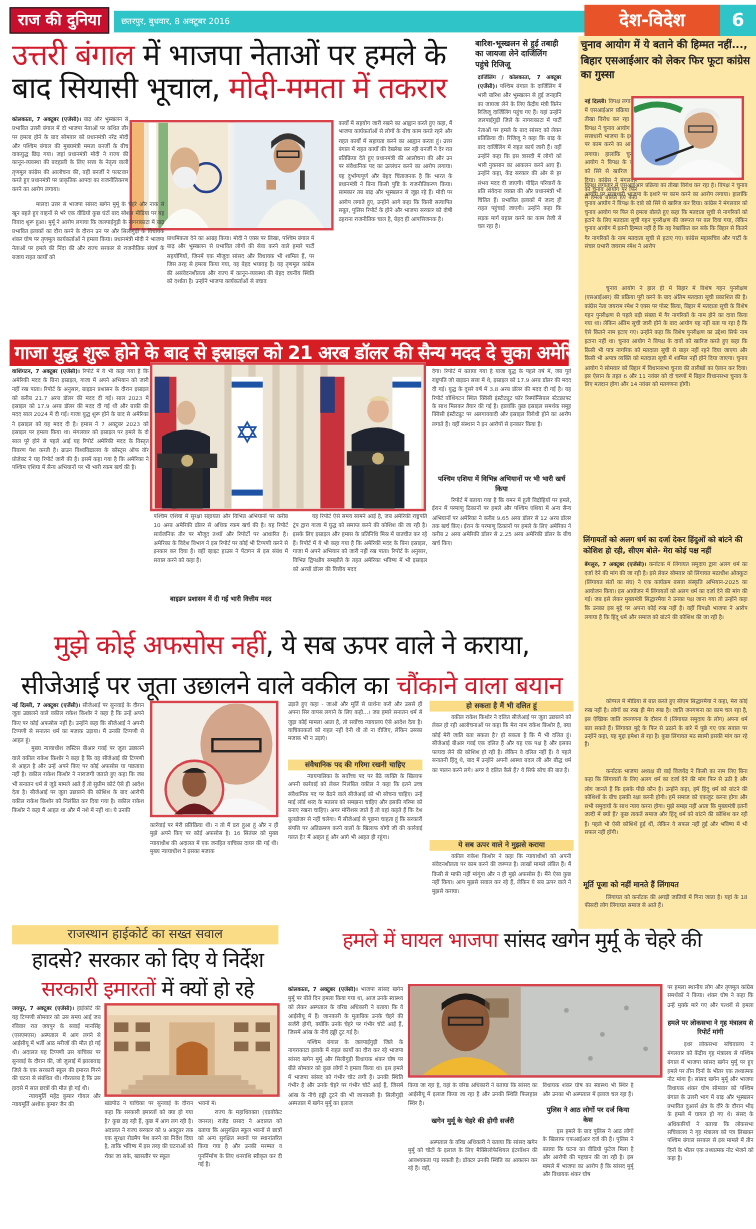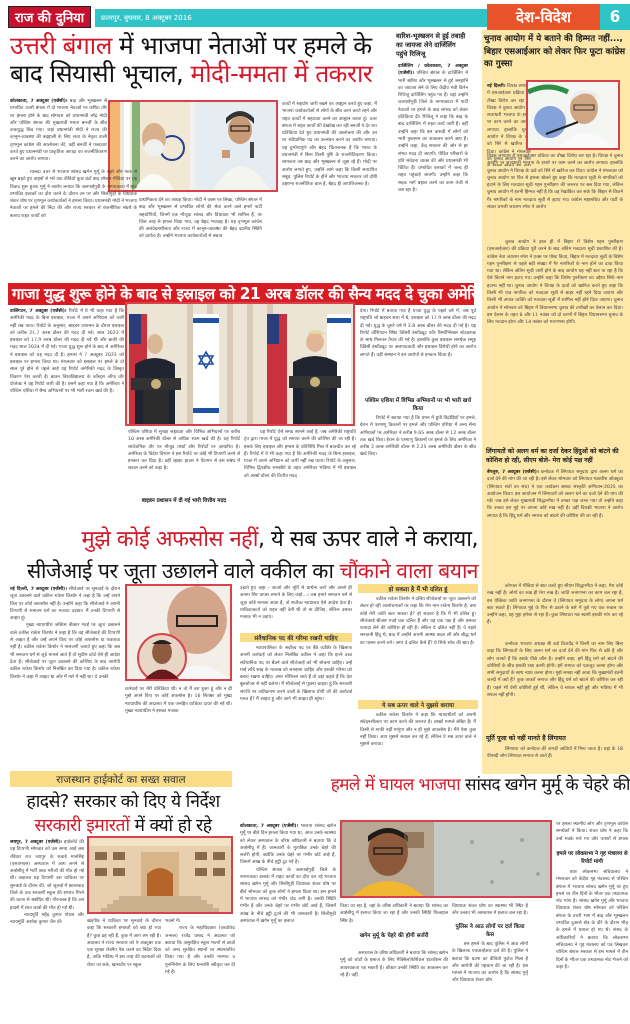--- a/index.html
+++ b/index.html
@@ -158,21 +158,21 @@
   <span>यह रिपोर्ट ऐसे समय सामने आई है, जब अमेरिकी राष्ट्रपति ट्रंप द्वारा गाजा में युद्ध को समाप्त करने की कोशिश की जा रही है। इसके लिए इस्राइल और हमास के प्रतिनिधि मिस्र में बातचीत कर रहे हैं। रिपोर्ट में ये भी कहा गया है कि अमेरिकी मदद के बिना इस्राइल, गाजा में अपने अभियान को जारी नहीं रख पाता। रिपोर्ट के अनुसार, विभिन्न द्विपक्षीय समझौते के तहत अमेरिका भविष्य में भी इस्राइल को अरबों डॉलर की वित्तीय मदद</span>
 </div>
 <div class="abs body-text" style="left:360px;top:307px;width:116px;height:90px;">
   <span>देगा। रिपोर्ट में बताया गया है याजा युद्ध के पहले वर्ष में, जब पूर्व राष्ट्रपति जो बाइडन सत्ता में थे, इस्राइल को 17.9 अरब डॉलर की मदद दी गई। युद्ध के दूसरे वर्ष में 3.8 अरब डॉलर की मदद दी गई है। यह रिपोर्ट वॉशिंगटन स्थित क्विंसी इंस्टीट्यूट फॉर रिस्पॉन्सिबल स्टेटक्राफ्ट के साथ मिलकर तैयार की गई है। हालांकि कुछ इस्राइल समर्थक समूह क्विंसी इंस्टीट्यूट पर अलगाववादी और इस्राइल विरोधी होने का आरोप लगाते हैं। वहीं संस्थान ने इन आरोपों से इनकार किया है।</span>
 </div>
 <div class="abs subhead" style="left:360px;top:397px;width:116px;font-size:5.6px;line-height:7.5px;">पश्चिम एशिया में विभिन्न अभियानों पर भी भारी खर्च किया</div>
 <div class="abs body-text" style="left:360px;top:414px;width:116px;height:100px;text-indent:16px;">
   <span>रिपोर्ट में बताया गया है कि यमन में हूती विद्रोहियों पर हमले, ईरान में परमाणु ठिकानों पर हमले और पश्चिम एशिया में अन्य सैन्य अभियानों पर अमेरिका ने करीब 9.65 अरब डॉलर से 12 अरब डॉलर तक खर्च किए। ईरान के परमाणु ठिकानों पर हमले के लिए अमेरिका ने करीब 2 अरब अमेरिकी डॉलर से 2.25 अरब अमेरिकी डॉलर के बीच खर्च किए।</span>
 </div>
 
-<div class="abs bighead" style="left:8px;top:523px;width:470px;text-align:right;font-size:22px;line-height:32px;">
+<div class="abs bighead" style="left:8px;top:523px;width:470px;text-align:center;font-size:22px;line-height:32px;">
   <div style="white-space:nowrap;"><span class="red">मुझे कोई अफसोस नहीं</span><span>, ये सब ऊपर वाले ने कराया,</span></div>
   <div style="white-space:nowrap;font-size:21px;"><span>सीजेआई पर जूता उछालने वाले वकील का </span><span class="red">चौंकाने वाला बयान</span></div>
 </div>
 
 <div class="abs body-text" style="left:10px;top:585px;width:110px;height:172px;">
   <b style="color:#222">नई दिल्ली, 7 अक्टूबर (एजेंसी)।</b> <span>सीजेआई पर सुनवाई के दौरान जूता उछालने वाले वकील राकेश किशोर ने कहा है कि उन्हें अपने किए पर कोई अफसोस नहीं है। उन्होंने कहा कि सीजेआई ने अपनी टिप्पणी से सनातन धर्म का मजाक उड़ाया। मैं उनकी टिप्पणी से आहत हूं।</span><br><span style="padding-left:16px">मुख्य न्यायाधीश जस्टिस बीआर गवई पर जूता उछालने वाले वकील राकेश किशोर ने कहा है कि वह सीजेआई की टिप्पणी से आहत है और उन्हें अपने किए पर कोई अफसोस या पछतावा नहीं है। वकील राकेश किशोर ने नाराजगी जताते हुए कहा कि जब भी सनातन धर्म से जुड़े मामले आते हैं तो सुप्रीम कोर्ट ऐसे ही आदेश देता है। सीजेआई पर जूता उछालने की कोशिश के बाद आरोपी वकील राकेश किशोर को निलंबित कर दिया गया है।</span> <span>वकील राकेश किशोर ने कहा मैं आहत था और मैं नशे में नहीं था। ये उनकी</span>
 </div>
 <div class="abs photo" style="left:125px;top:584px;width:107px;height:97px;background:#f1ece6;">
   <svg width="103" height="93" viewBox="0 0 103 93">
     <rect width="103" height="93" fill="#f3eee8"></rect>
@@ -237,21 +237,21 @@
   </svg>
 </div>
 <div class="abs body-text" style="left:87px;top:917px;width:74px;height:104px;">
   <span>खंडपीठ ने याचिका पर सुनवाई के दौरान कहा कि सरकारी इमारतों को क्या हो गया है? कुछ ढह रही हैं, कुछ में आग लग रही है। अदालत ने राज्य सरकार को 9 अक्टूबर तक एक सुरक्षा रोडमैप पेश करने का निर्देश दिया है, ताकि भविष्य में इस तरह की घटनाओं को रोका जा सके, खासतौर पर स्कूल</span>
 </div>
 <div class="abs body-text" style="left:165px;top:917px;width:70px;height:104px;">
   <span>भवनों में।</span><br><span style="padding-left:14px">राज्य के महाधिवक्ता (एडवोकेट जनरल) राजेंद्र प्रसाद ने अदालत को बताया कि असुरक्षित स्कूल भवनों से छात्रों को अन्य सुरक्षित स्थानों पर स्थानांतरित किया गया है और उनकी मरम्मत व पुनर्निर्माण के लिए धनराशि स्वीकृत कर दी गई है।</span>
 </div>
 
 <div class="abs bighead" style="left:240px;top:772px;width:390px;text-align:center;font-size:17px;line-height:25px;">
-  <div style="white-space:nowrap;text-align:right;"><span class="red">हमले में घायल भाजपा</span><span> सांसद खगेन मुर्मू के चेहरे की</span></div>
+  <div style="white-space:nowrap;"><span class="red">हमले में घायल भाजपा</span><span> सांसद खगेन मुर्मू के चेहरे की</span></div>
 </div>
 <div class="abs body-text" style="left:240px;top:822px;width:96px;height:200px;">
   <b style="color:#222">कोलकाता, 7 अक्टूबर (एजेंसी)।</b> <span>भाजपा सांसद खगेन मुर्मू पर बीते दिन हमला किया गया था, आज उनके स्वास्थ्य को लेकर अस्पताल के वरिष्ठ अधिकारी ने बताया कि वे आईसीयू में हैं। जानकारी के मुताबिक उनके चेहरे की सर्जरी होगी, क्योंकि उनके चेहरे पर गंभीर चोटें आई हैं, जिसमें आंख के नीचे हड्डी टूट गई है।</span><br><span style="padding-left:16px">पश्चिम बंगाल के जलपाईगुड़ी जिले के नागराकाटा इलाके में राहत कार्यों का दौरा कर रहे भाजपा सांसद खगेन मुर्मू और सिलीगुड़ी विधायक शंकर घोष पर बीते सोमवार को कुछ लोगों ने हमला किया था। इस हमले में भाजपा सांसद को गंभीर चोट लगी है। उनकी स्थिति गंभीर है और उनके चेहरे पर गंभीर चोटें आई हैं, जिसमें आंख के नीचे हड्डी टूटने की भी जानकारी है। सिलीगुड़ी अस्पताल में खगेन मुर्मू का इलाज</span>
 </div>
 <div class="abs photo" style="left:340px;top:820px;width:212px;height:78px;background:#c9ccc8;">
   <svg width="208" height="74" viewBox="0 0 208 74">
     <rect width="208" height="74" fill="#c6c9c6"></rect>
     <rect x="0" y="0" width="92" height="74" fill="#b9a893"></rect>
     <ellipse cx="46" cy="30" rx="20" ry="24" fill="#8c5a3a"></ellipse>
     <path d="M26 20 Q46 2 66 20 L66 14 Q46 -2 26 14 Z" fill="#1e1a18"></path>

